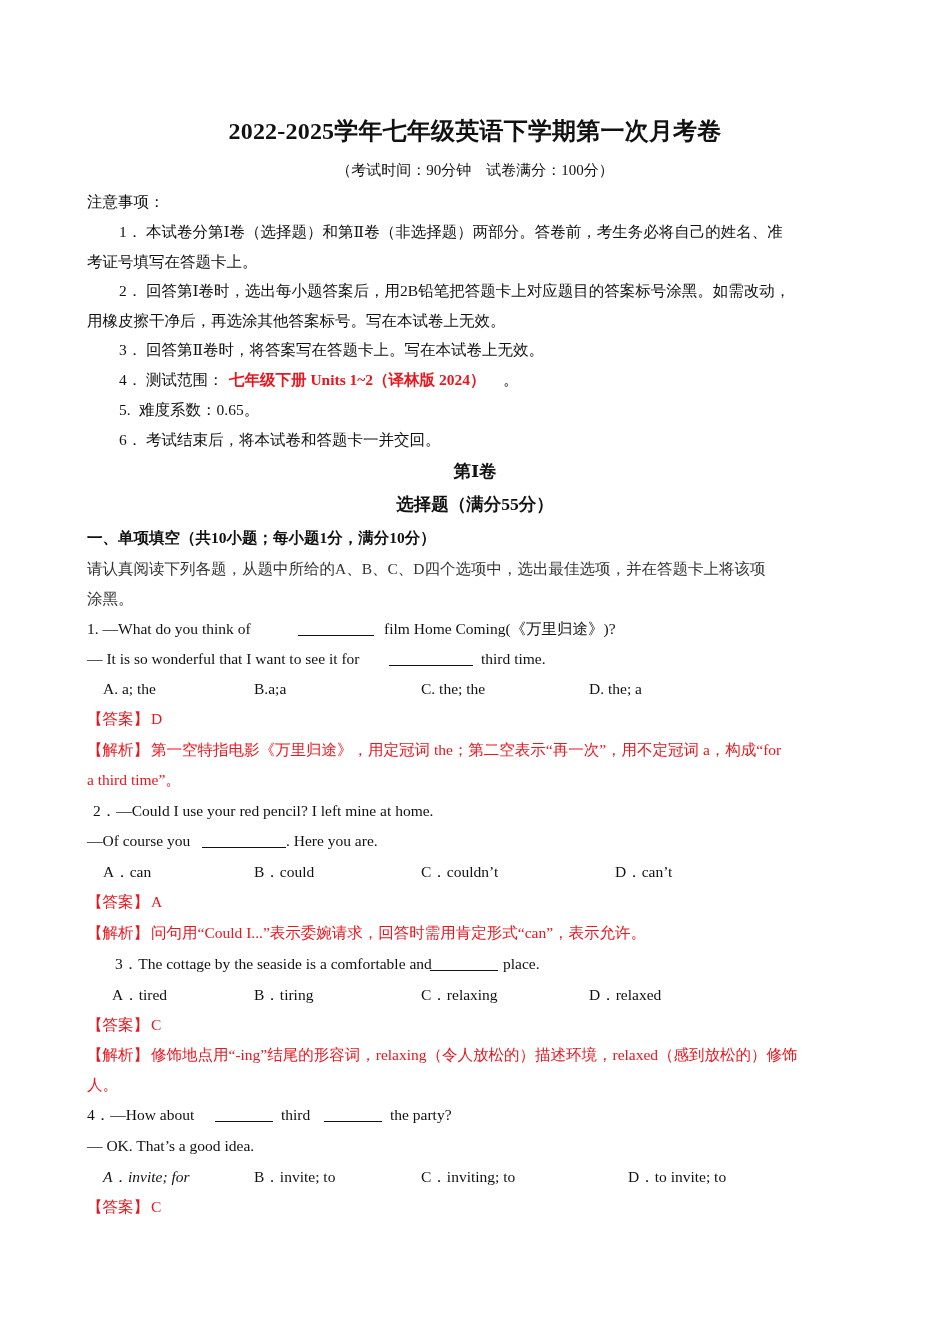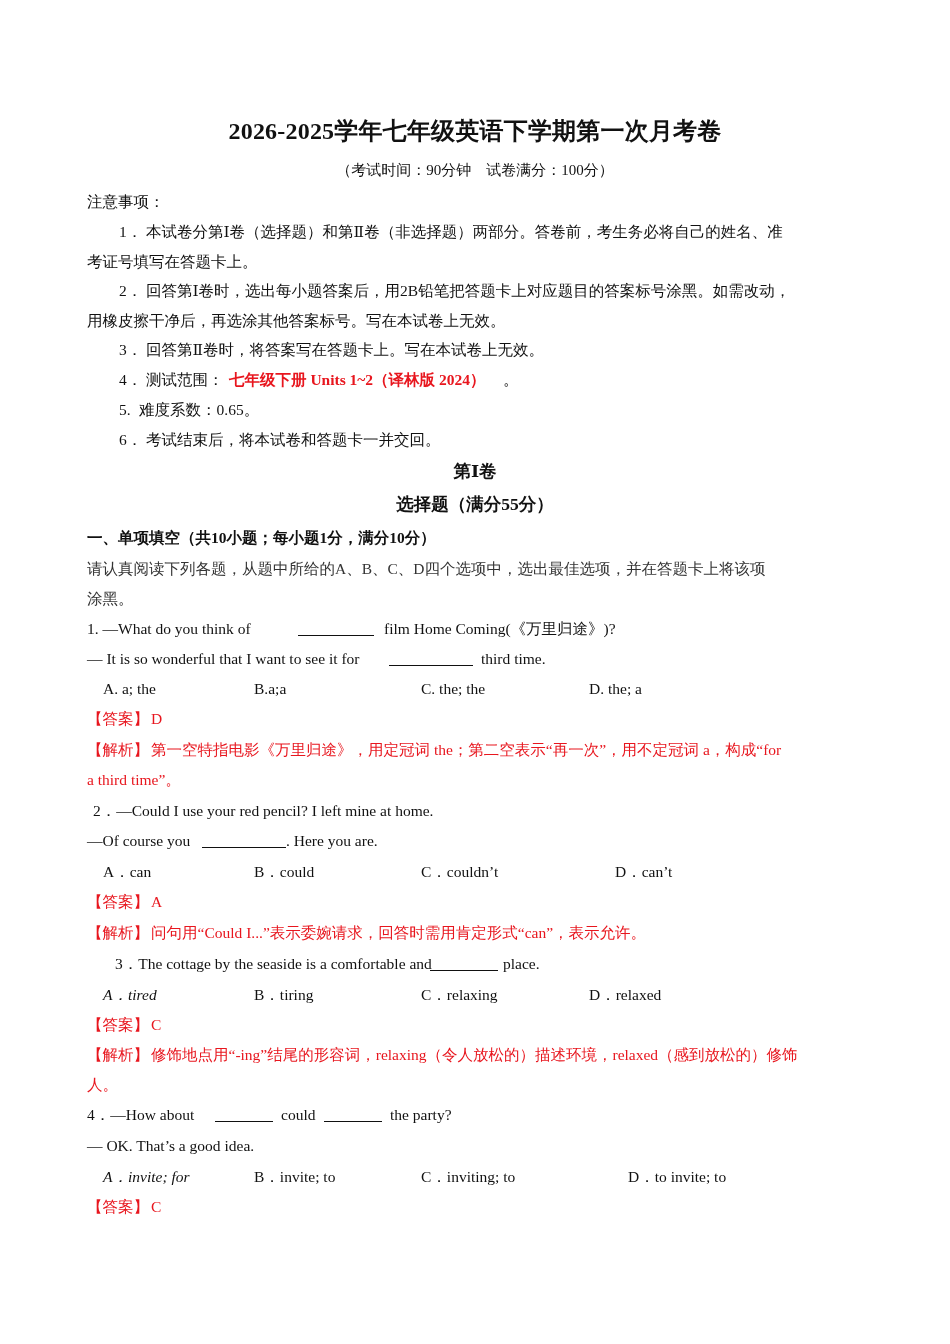--- a/index.html
+++ b/index.html
@@ -20,21 +20,21 @@
     .red { color: #e8161e; }
     .sec-title { font-size: 17.5px; font-weight: bold; }
     .opt { position: absolute; white-space: nowrap; line-height: 1; }
     .blank { display: inline-block; border-bottom: 1px solid #111; height: 12px; vertical-align: baseline; margin: 0 4px; }
   </style>
 </head>
 <body>
 
 <div class="page">
 
-  <div class="abs title">2026-2025学年七年级英语下学期第一次月考卷</div>
+  <div class="abs title">2022-2025学年七年级英语下学期第一次月考卷</div>
   <div class="abs subtitle">（考试时间：90分钟　试卷满分：100分）</div>
 
   <div class="abs" style="left:87px; top:194px;">注意事项：</div>
 
   <div>
     <span class="abs" style="left:119px; top:224px;">1．</span>
     <span class="abs" style="left:146px; top:224px;">本试卷分第Ⅰ卷（选择题）和第Ⅱ卷（非选择题）两部分。答卷前，考生务必将自己的姓名、准</span>
     <span class="abs" style="left:87px; top:254px;">考证号填写在答题卡上。</span>
   </div>
 
@@ -103,35 +103,35 @@
     <span class="abs red" style="left:87px; top:894px;">【答案】</span>
     <span class="abs red" style="left:151px; top:894px;">A</span>
     <span class="abs red" style="left:87px; top:925px;">【解析】</span>
     <span class="abs red" style="left:151px; top:925px;">问句用“Could I...”表示委婉请求，回答时需用肯定形式“can”，表示允许。</span>
   </div>
 
   <div>
     <span class="abs" style="left:87px; top:956px;margin-left:28px;">3．The cottage by the seaside is a comfortable and</span>
     <span class="abs blank" style="left:430px; top:958px; width:68px; margin:0;"></span>
     <span class="abs" style="left:503px; top:956px;">place.</span>
-    <span class="opt" style="left:103px; top:987px;font-style:italic;">A．tired</span>
+    <span class="opt" style="left:112px; top:987px;">A．tired</span>
     <span class="opt" style="left:254px; top:987px;text-align:center;">B．tiring</span>
     <span class="opt" style="left:421px; top:987px;">C．relaxing</span>
     <span class="opt" style="left:589px; top:987px;">D．relaxed</span>
     <span class="abs red" style="left:87px; top:1017px;">【答案】</span>
     <span class="abs red" style="left:151px; top:1017px;">C</span>
     <span class="abs red" style="left:87px; top:1047px;">【解析】</span>
     <span class="abs red" style="left:151px; top:1047px;">修饰地点用“-ing”结尾的形容词，relaxing（令人放松的）描述环境，relaxed（感到放松的）修饰</span>
     <span class="abs red" style="left:87px; top:1077px;">人。</span>
   </div>
 
   <div>
     <span class="abs" style="left:87px; top:1107px;">4．—How  about</span>
     <span class="abs blank" style="left:215px; top:1109px; width:58px; margin:0;"></span>
-    <span class="abs" style="left:281px; top:1107px;">could</span>
+    <span class="abs" style="left:281px; top:1107px;">third</span>
     <span class="abs blank" style="left:324px; top:1109px; width:58px; margin:0;"></span>
     <span class="abs" style="left:390px; top:1107px;">the  party?</span>
     <span class="abs" style="left:87px; top:1138px;">—  OK. That’s a good idea.</span>
     <span class="opt" style="left:103px; top:1169px;font-style:italic;">A．invite;  for</span>
     <span class="opt" style="left:254px; top:1169px;">B．invite;  to</span>
     <span class="opt" style="left:421px; top:1169px;">C．inviting;  to</span>
     <span class="opt" style="left:589px; top:1169px;margin-left:39px;">D．to  invite;  to</span>
     <span class="abs red" style="left:87px; top:1199px;">【答案】</span>
     <span class="abs red" style="left:151px; top:1199px;">C</span>
   </div>

